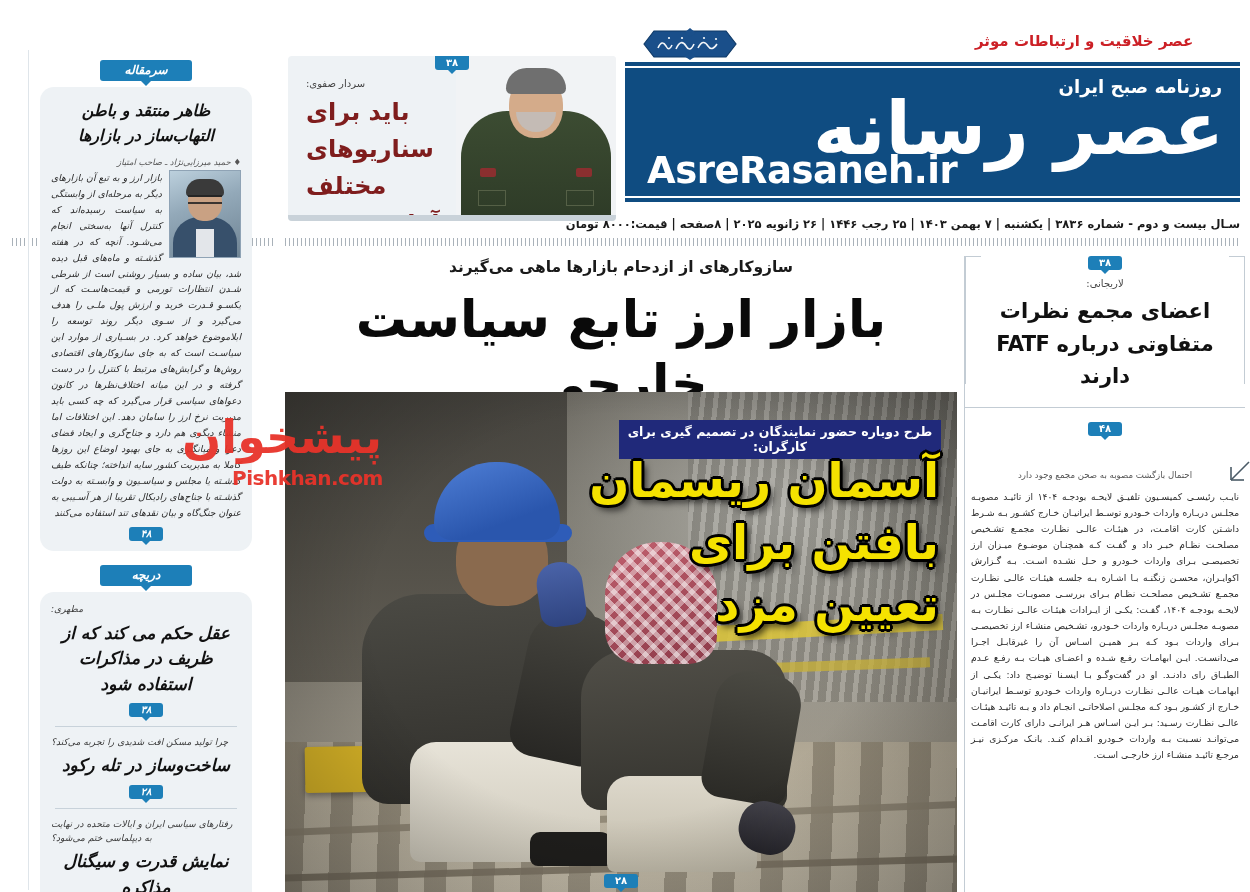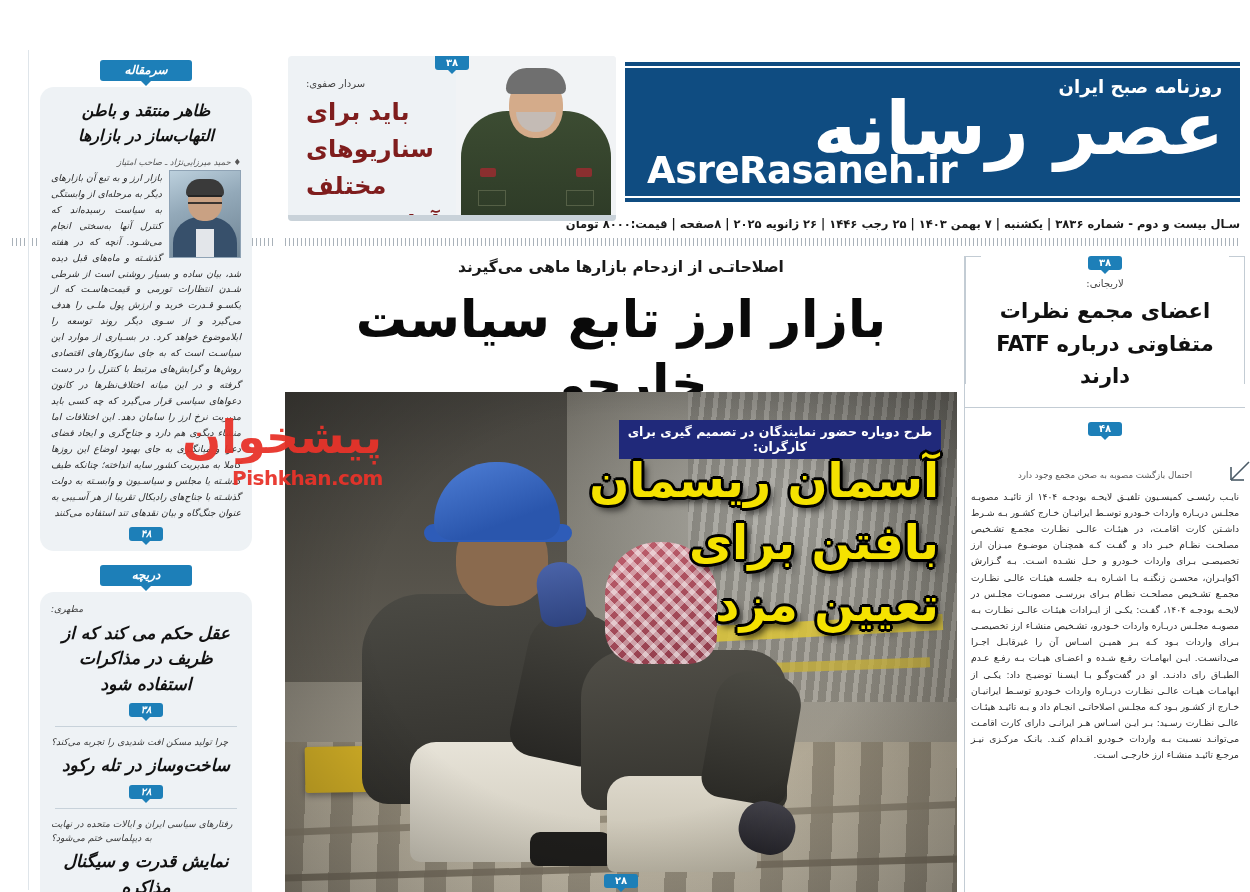--- a/index.html
+++ b/index.html
@@ -806,20 +806,39 @@
   .page-edge-left {
     position:absolute; top:50px; left:28px; width:1px; height:840px;
     background:#dfe5ea;
   }
 </style>
 </head>
 <body>
 
 <div class="page">
 
+  <div class="top-band">
+    <div class="tagline">عصر خلاقیت و ارتباطات موثر</div>
+    <div class="emblem">
+      <svg viewBox="0 0 108 36" width="108" height="36">
+        <path d="M8 18 L18 5 L90 5 L100 18 L90 31 L18 31 Z" fill="#1a4f8a" stroke="#0f3a68" stroke-width="1.2"></path>
+        <path d="M54 2 L60 7 L54 11 L48 7 Z" fill="#1a4f8a"></path>
+        <path d="M54 34 L60 30 L54 26 L48 30 Z" fill="#1a4f8a"></path>
+        <g fill="#ffffff" opacity="0.95">
+          <path d="M22 22 q4 -9 8 -2 q3 6 6 -1" stroke="#fff" stroke-width="1.6" fill="none"></path>
+          <path d="M40 23 q5 -11 10 -3 q4 7 8 -2" stroke="#fff" stroke-width="1.6" fill="none"></path>
+          <path d="M62 22 q5 -10 10 -2 q4 6 9 -2" stroke="#fff" stroke-width="1.6" fill="none"></path>
+          <circle cx="33" cy="12" r="1.1"></circle>
+            <circle cx="46" cy="12" r="1.1"></circle>
+          <circle cx="68" cy="12" r="1.1"></circle>
+            <circle cx="80" cy="13" r="1.1"></circle>
+        </g>
+      </svg>
+    </div>
+  </div>
 
   <div class="masthead-wrap">
     <div class="masthead-rule-top"></div>
     <div class="masthead">
       <div class="mh-sub">روزنامه صبح ایران</div>
       <div class="mh-title">عصر رسانه</div>
       <div class="mh-url">AsreRasaneh.ir</div>
     </div>
     <div class="masthead-rule-bot"></div>
   </div>
@@ -893,21 +912,21 @@
       <div class="ta-pocket-r"></div>
     </div>
     <div class="ta-text">
       <div class="ta-kicker">سردار صفوی:</div>
       <div class="ta-title">باید برای سناریوهای مختلف آماده شویم</div>
     </div>
     <div class="ta-bottom-rule"></div>
   </div>
 
   <div class="lead">
-    <div class="lead-kicker">اصلاحاتـی از ازدحام بازارها ماهی می‌گیرند</div>
+    <div class="lead-kicker">سازوکارهای از ازدحام بازارها ماهی می‌گیرند</div>
     <div class="lead-title">بازار ارز تابع سیاست خارجی</div>
     <div class="lead-pg">۲۸</div>
   </div>
 
   <div class="photo">
     <div class="ph-bg"></div>
     <div class="ph-wall"></div>
     <div class="ph-tunnel"></div>
     <div class="ph-rails"></div>
     <div class="ph-rail-line"></div>

